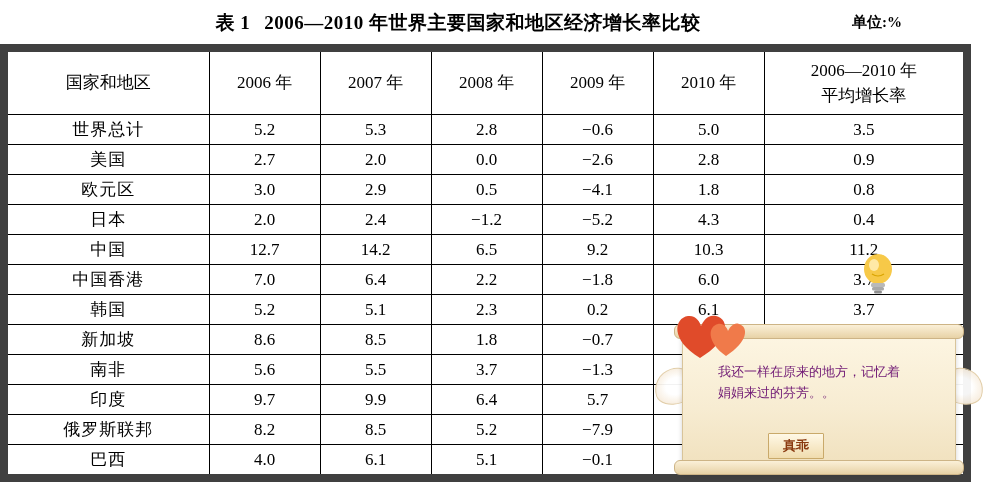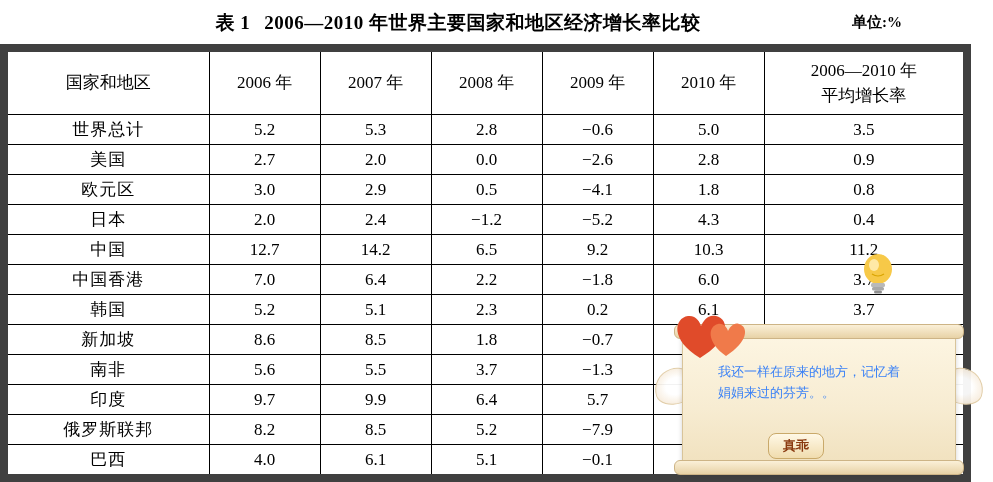--- a/index.html
+++ b/index.html
@@ -132,31 +132,31 @@
     border: 1px solid #cdb486;
     border-radius: 6px;
   }
   .note-text {
     position: absolute;
     left: 58px;
     top: 42px;
     width: 190px;
     font-family: "Liberation Sans", sans-serif;
     font-size: 13px;
-    color: #3b82f6;
+    color: #701a75;
     line-height: 1.6;
   }
   .note-badge {
     position: absolute;
     left: 108px;
     top: 113px;
     padding: 3px 14px;
     background: linear-gradient(180deg,#fff8e6,#f0dcae);
     border: 1px solid #c9a96a;
-    border-radius: 8px;
+    border-radius: 1px;
     font-family: "Liberation Sans", sans-serif;
     font-size: 13px;
     color: #8a3a10;
     font-weight: bold;
   }
   .hearts {
     position: absolute;
     left: 0px;
     top: -14px;
     width: 120px;

